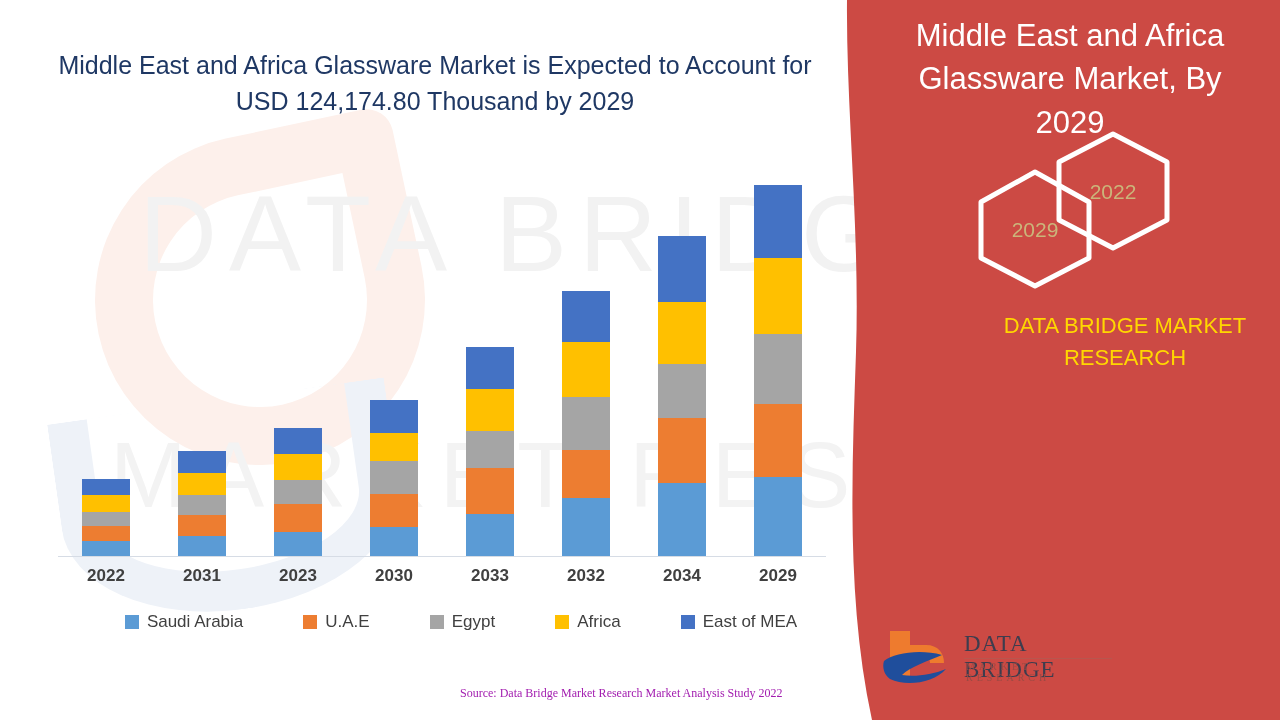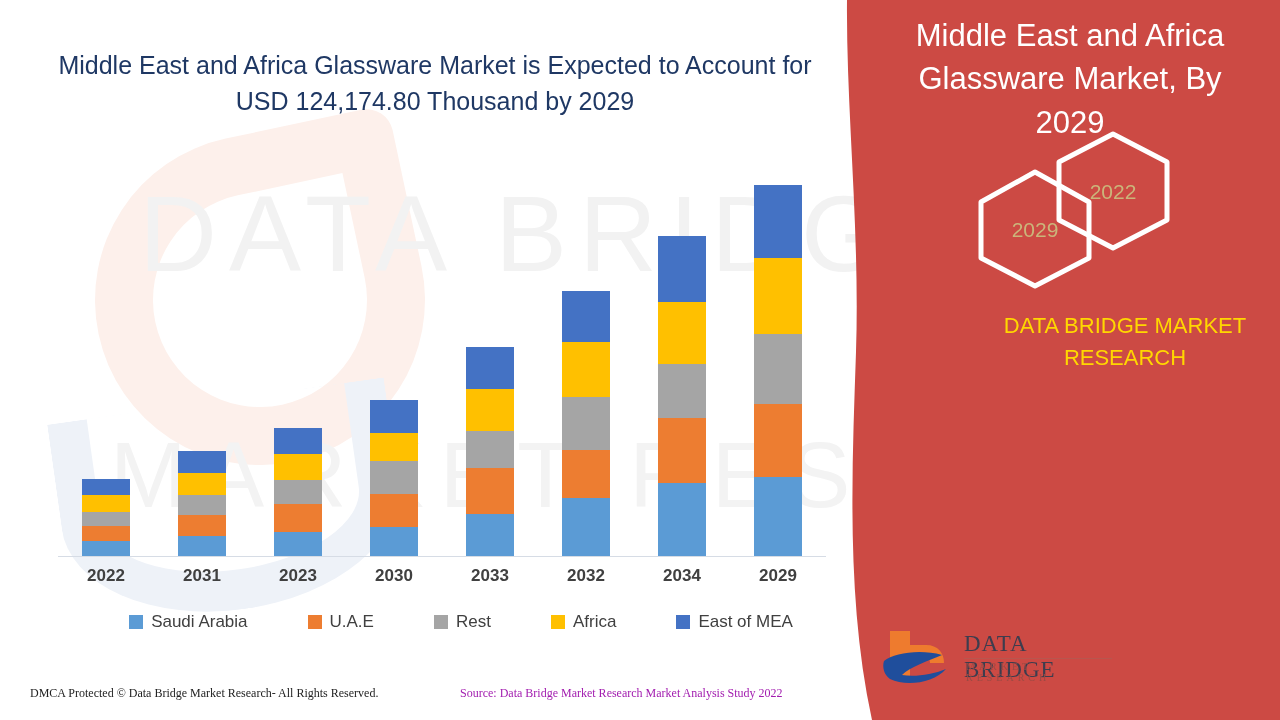--- a/index.html
+++ b/index.html
@@ -232,33 +232,32 @@
       <div class="leg-item">
         <span class="leg-swatch" style="background: rgb(91, 155, 213);"></span>
         <span class="leg-label">Saudi Arabia</span>
       </div>
       <div class="leg-item">
         <span class="leg-swatch" style="background: rgb(237, 125, 49);"></span>
         <span class="leg-label">U.A.E</span>
       </div>
       <div class="leg-item">
         <span class="leg-swatch" style="background: rgb(165, 165, 165);"></span>
-        <span class="leg-label">Rest</span>
+        <span class="leg-label">Egypt</span>
       </div>
       <div class="leg-item">
         <span class="leg-swatch" style="background: rgb(255, 192, 0);"></span>
         <span class="leg-label">Africa</span>
       </div>
       <div class="leg-item">
         <span class="leg-swatch" style="background: rgb(68, 114, 196);"></span>
         <span class="leg-label">East of MEA</span>
       </div>
     </div>
 
-  <div class="foot-left">DMCA Protected © Data Bridge Market Research- All Rights Reserved.</div>
   <div class="foot-right">Source: Data Bridge Market Research Market Analysis Study 2022</div>
 
   <div class="red-panel">
     <svg width="1280" height="720" viewBox="0 0 1280 720">
       <path id="redshape" d="M 847 0 L 1280 0 L 1280 720 L 872 720 C 846 600 852 470 856 352 C 860 230 846 110 847 0 Z" fill="#cc4a44"></path>
     </svg>
   </div>
 
   <div class="panel-title">Middle East and Africa Glassware Market, By 2029</div>
 

